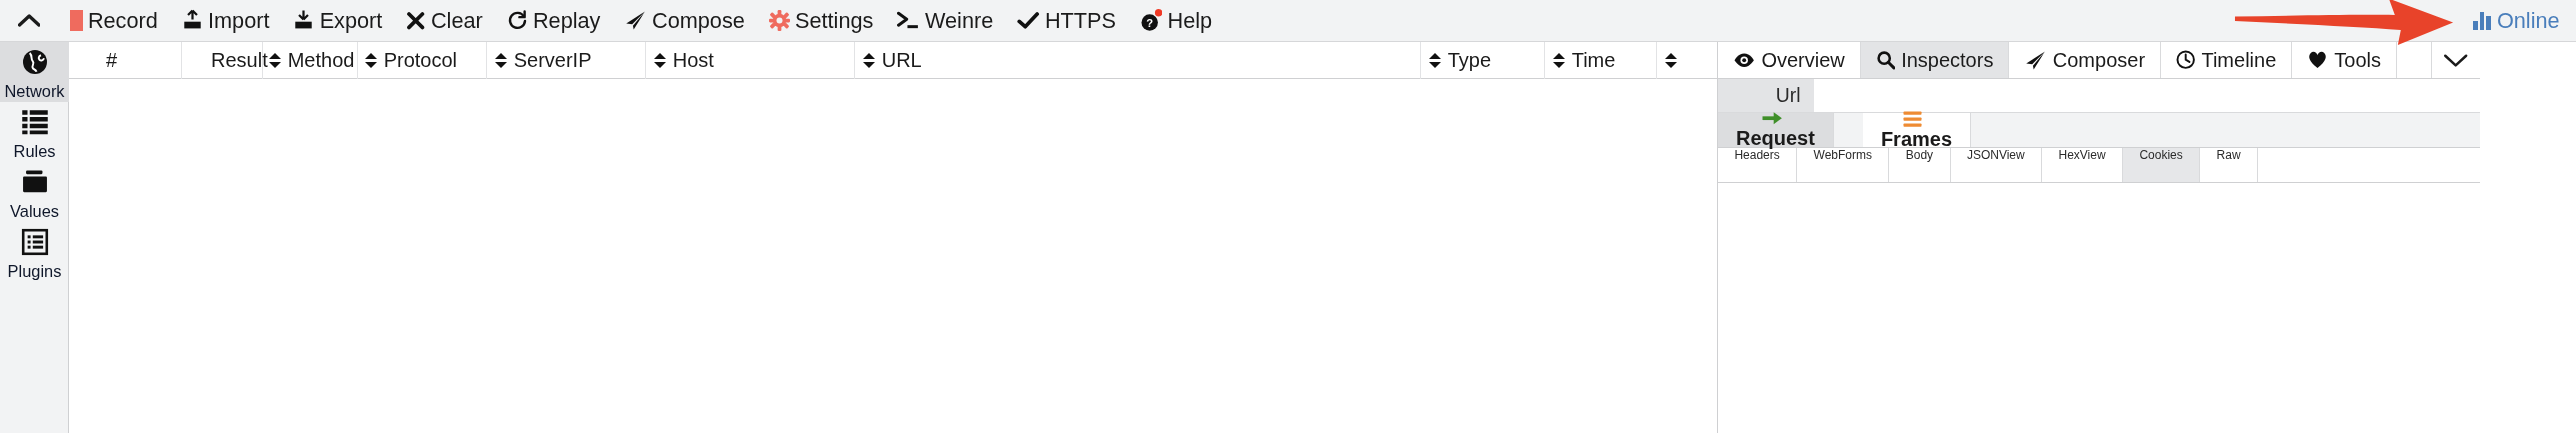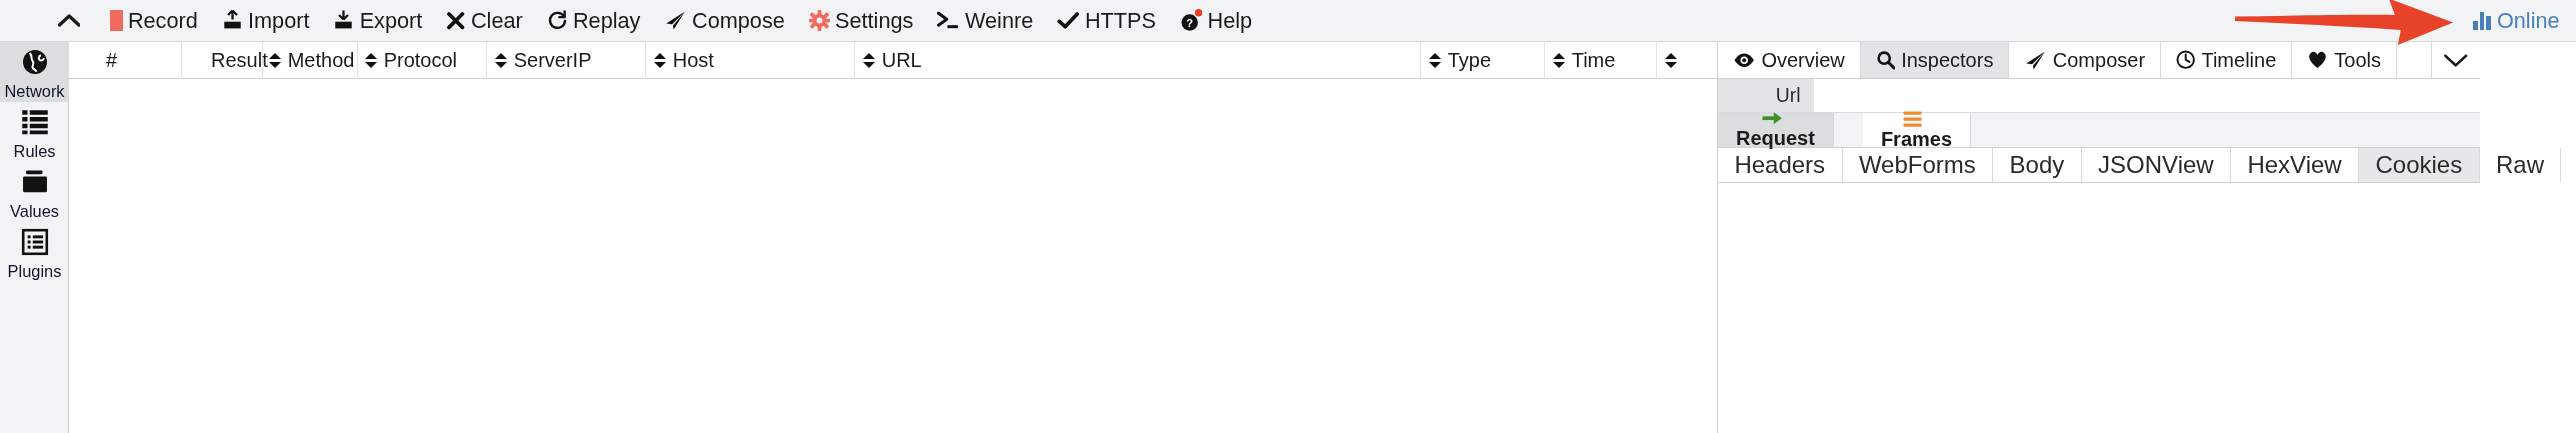--- a/index.html
+++ b/index.html
@@ -9,21 +9,21 @@
     background: #ffffff;
     font-family: "Liberation Sans", sans-serif;
   }
 
   
   #toolbar {
     position: absolute; top: 0; left: 0;
     width: 2576px; height: 42px;
     background: #f2f3f4;
     border-bottom: 0.7px solid #d6d7d9;
-    display: flex; align-items: center; padding-left: 40px;
+    display: flex; align-items: center;
   }
   .tb-collapse {
     width: 58px; height: 42px;
     display: flex; align-items: center; justify-content: center;
     cursor: pointer;
   }
   .tb-collapse svg { display: block; }
   .tb-item {
     display: flex; align-items: center;
     height: 42px;
@@ -190,23 +190,23 @@
   .rf-grow { flex: 1 1 auto; }
 
   
   #sub-tabs {
     display: flex; align-items: stretch;
     height: 35px;
     background: #ffffff;
     border-bottom: 0.7px solid #cfd0d2;
   }
   .sub-tab {
-    display: flex; align-items: center; justify-content: center;
+    display: flex; justify-content: center;
     padding: 0 16.4px;
-    font-size: 24px; color: #2b2b2b;
+    font-size: 12px; color: #2b2b2b;
     border-right: 0.7px solid #d9dadc;
     cursor: pointer; white-space: nowrap;
   }
   .sub-tab.active { background: #e6e7e9; }
   .sub-grow { flex: 1 1 auto; }
   #detail-body { height: 248px; background: #ffffff; }
 </style>
 </head>
 <body>
 

